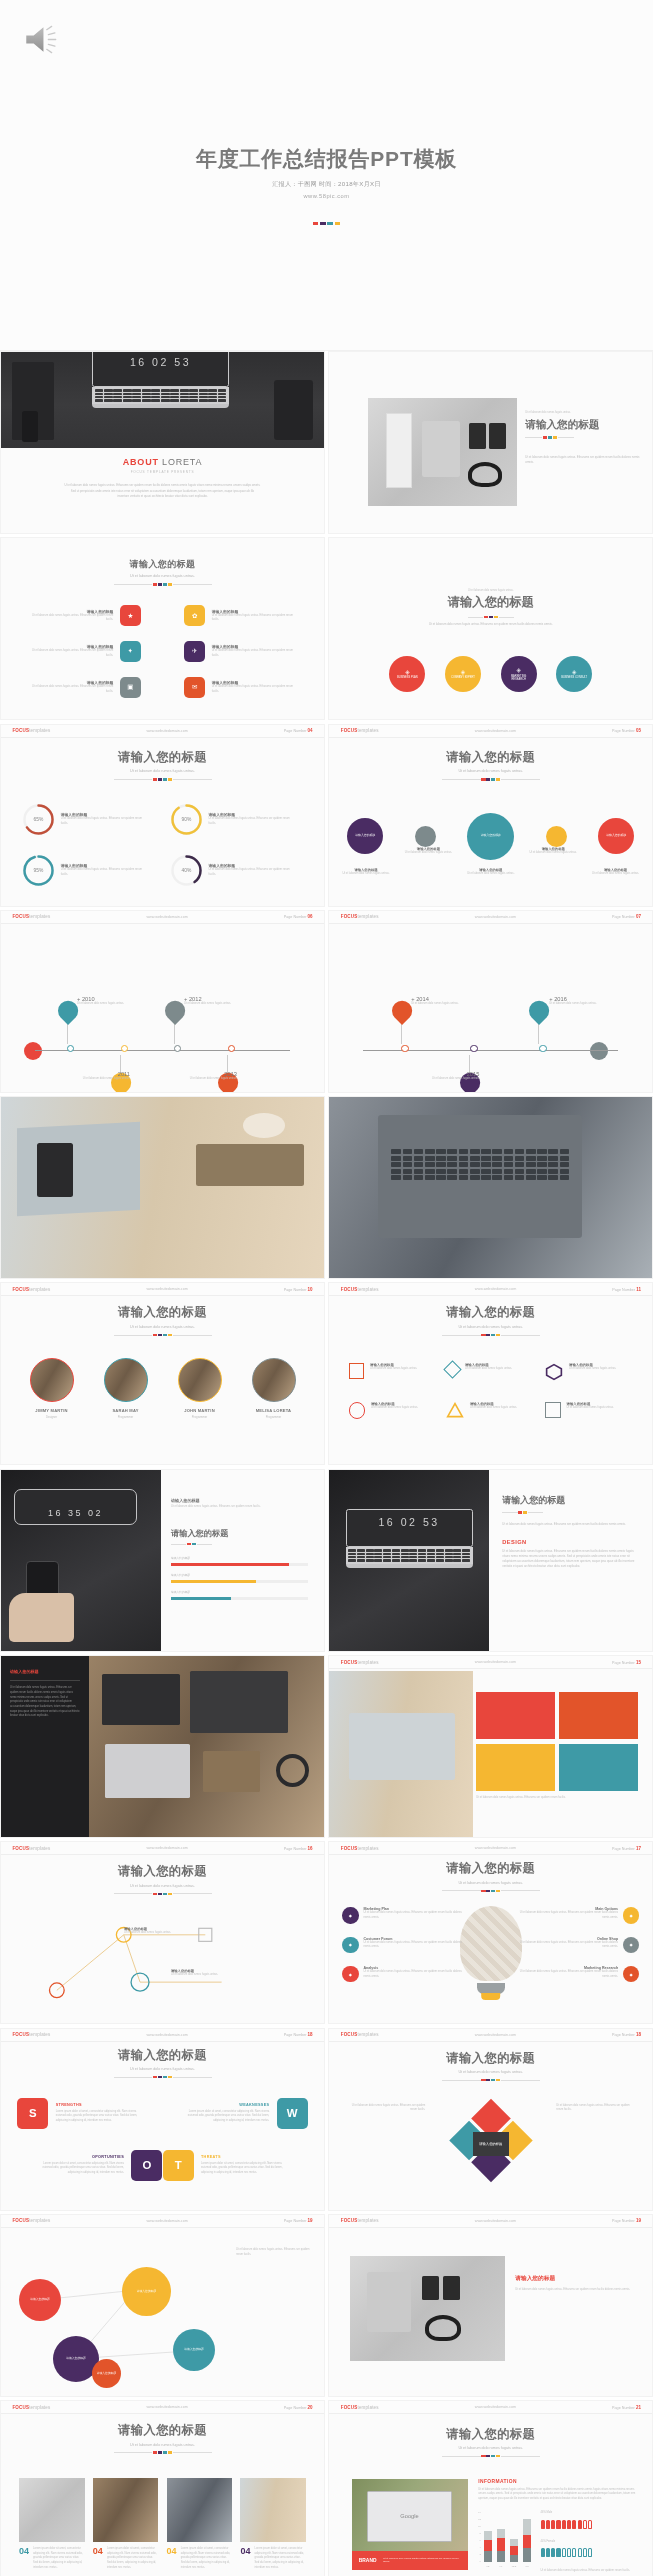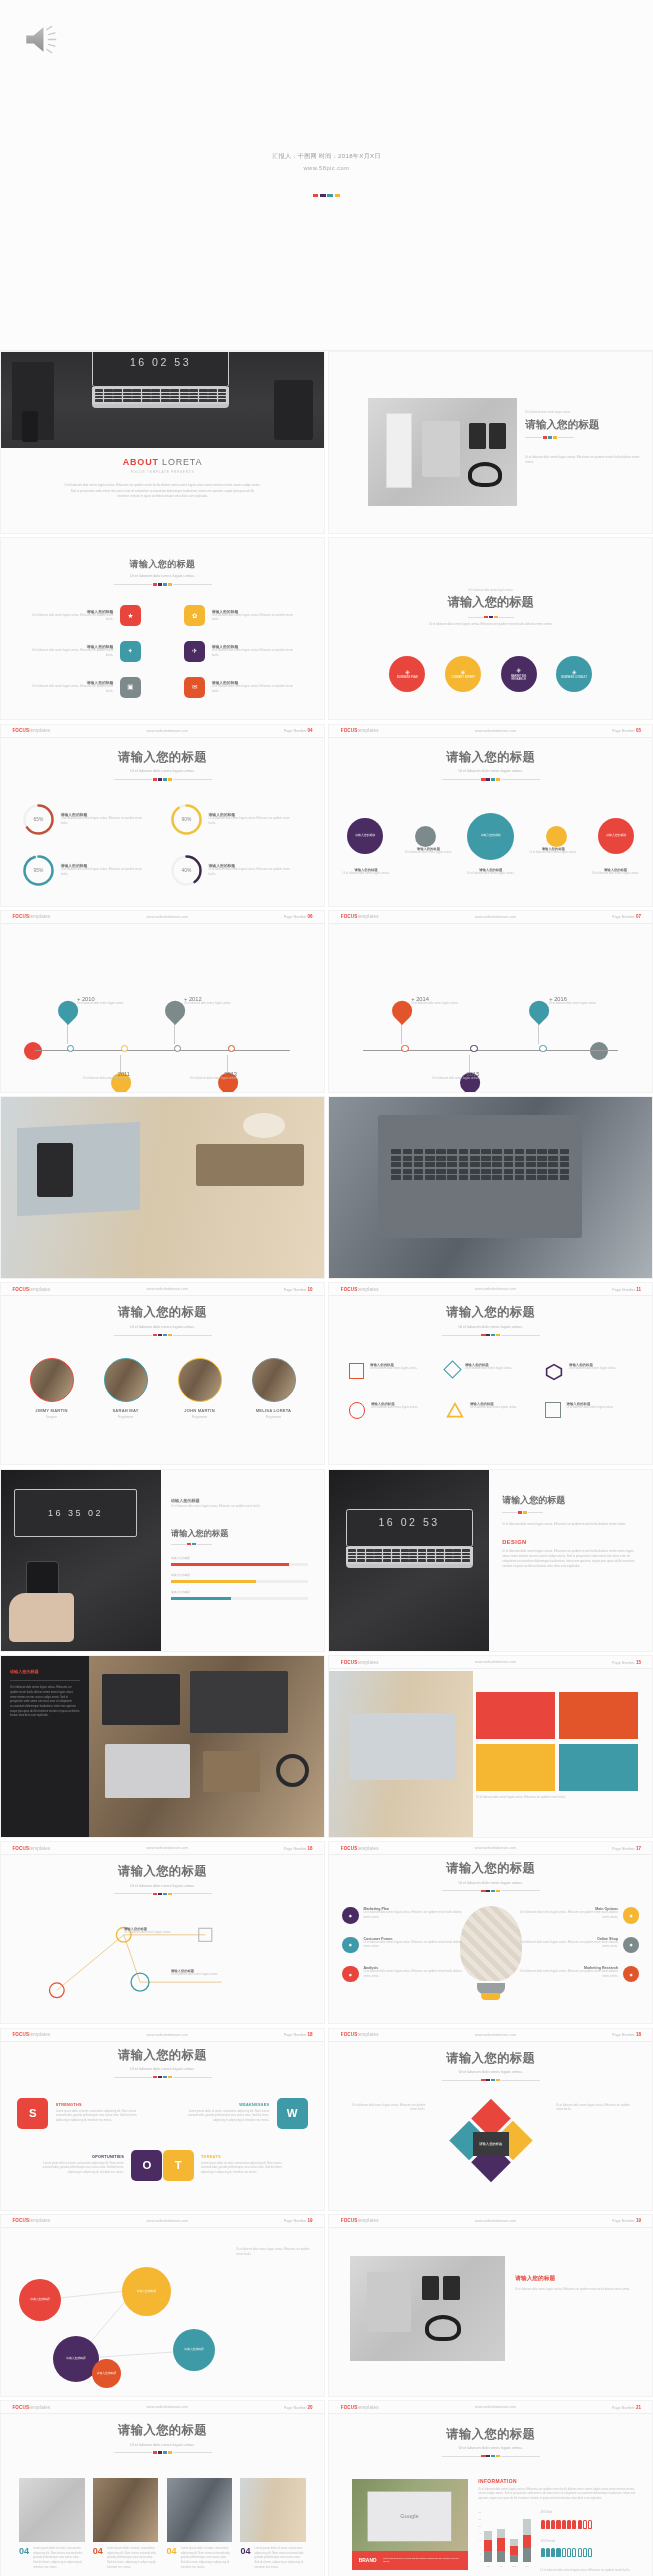--- a/index.html
+++ b/index.html
@@ -109,20 +109,21 @@
           <line x1="29" y1="8" x2="35" y2="4"></line>
           <line x1="31" y1="14" x2="39" y2="12"></line>
           <line x1="31" y1="20" x2="40" y2="20"></line>
           <line x1="31" y1="26" x2="39" y2="28"></line>
           <line x1="29" y1="32" x2="35" y2="36"></line>
         </g>
       </svg>
     </div>
 
     <div class="cover-center">
+      <div class="cover-title">年度工作总结报告PPT模板</div>
       <div class="cover-sub">汇报人：千图网    时间：2018年X月X日</div>
       <div class="cover-url">www.58pic.com</div>
       <div class="cover-dots" id="coverDots">
           <i style="background: rgb(232, 70, 60);"></i>
           <i style="background: rgb(74, 44, 99);"></i>
           <i style="background: rgb(62, 154, 166);"></i>
           <i style="background: rgb(245, 183, 49);"></i>
         </div>
     </div>
   </div>
@@ -761,21 +762,21 @@
             </div>
         <div style="width:64px">
           <div class="ti" style="font-size:3.4px">请输入您的标题</div>
           <div class="tiny">Ut et laborum dolo rumes fugats untras.</div>
         </div>
       </div>
   </div>
       </div>
       <div class="slide">
   <div class="ph-dark2" style="position:absolute;left:0;top:0;width:160px;height:183px">
-    <div style="position:absolute;left:13px;top:19.6px;width:123px;height:48px;background:#2b2b2d;border:1.6px solid #c3c3c5;border-radius:2px">
+    <div style="position:absolute;left:13px;top:19.6px;width:123px;height:36px;background:#2b2b2d;border:1.6px solid #c3c3c5;border-radius:7px">
       <div style="color:#d6d6d6;font-size:9px;letter-spacing:2.5px;text-align:center;margin-top:18px">16 35 02</div>
     </div>
     <div style="position:absolute;left:24.5px;top:91px;width:33px;height:56px;background:#1a1a1c;border-radius:4.1px;border:0.8px solid #4a4a4c"></div>
     <div style="position:absolute;left:8.2px;top:123px;width:65px;height:49px;background:#d9c0a8;border-radius:16.3px 4.9px 4.9px 4.9px"></div>
   </div>
   <div style="position:absolute;left:170px;top:28px;width:137px">
     <div class="ti" style="font-size:4.1px">请输入您的标题</div>
     <div class="tiny" style="margin-top:2.5px">Ut et laborum dolo rumes fugats untras. Etharums ser quidem rerum facilis.</div>
     <div style="font-size:8.2px;color:#6f6f6f;font-weight:bold;margin-top:18px">请输入您的标题</div>
     <div class="divider" style="width:41px;margin:4.1px 0 11.4px">

